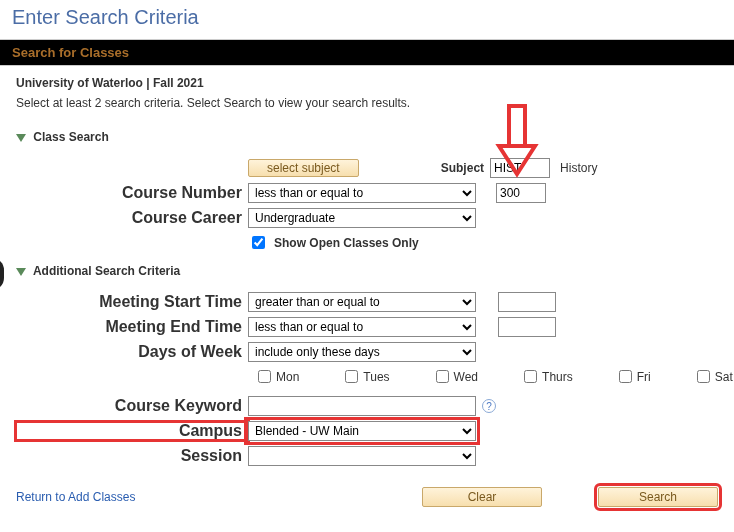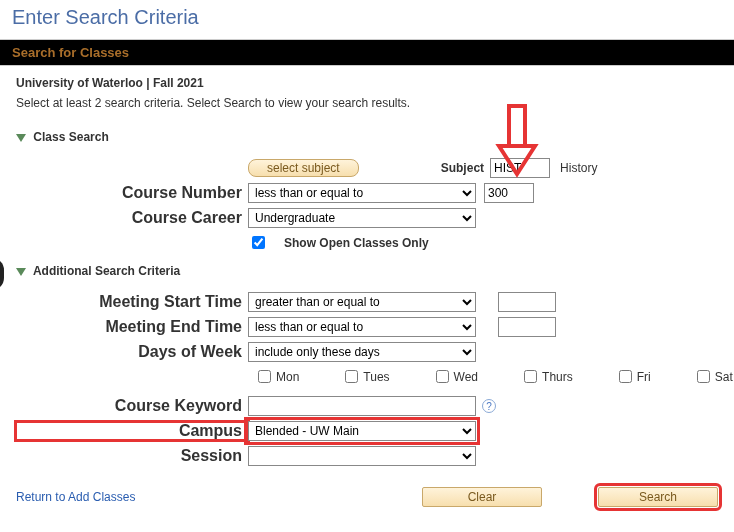--- a/index.html
+++ b/index.html
@@ -73,27 +73,27 @@
   input[type=text] { padding: 0 3px; }
   .btn-tan {
     background: linear-gradient(#fff3da, #f7dfae);
     border: 1px solid #c9a86a;
     color: #7a5a1f;
     font-size: 12px;
     padding: 2px 22px;
     cursor: pointer;
     border-radius: 2px;
   }
-  .btn-tan.small { padding: 1px 18px; border-radius: 8px; }
+  .btn-tan.small { padding: 1px 18px; }
   .subject-block { display: flex; align-items: center; gap: 6px; }
   .subj-lbl { color:#333; font-weight:bold; }
   .subj-val { width: 60px; }
   .subj-desc { color:#333; margin-left: 4px; }
-  .cn-val { width: 50px; margin-left: 8px; }
-  .chk-wrap { display:flex; align-items:center; gap:16px; }
+  .cn-val { width: 50px; margin-left: 20px; }
+  .chk-wrap { display:flex; align-items:center; gap:6px; }
   .chk-lbl { color:#333; font-weight:bold; }
   .days-row { margin-left: 238px; display:flex; gap: 42px; align-items:center; margin-top:4px; }
   .days-row label { display:flex; align-items:center; gap:2px; color:#333; }
   .help-icon {
     display:inline-block; width:14px; height:14px; border:1px solid #8aa9d6;
     border-radius:50%; color:#4b78c3; font-size:10px; line-height:13px;
     text-align:center; margin-left:6px;
   }
   .footer {
     display:flex; justify-content:space-between; align-items:center;

